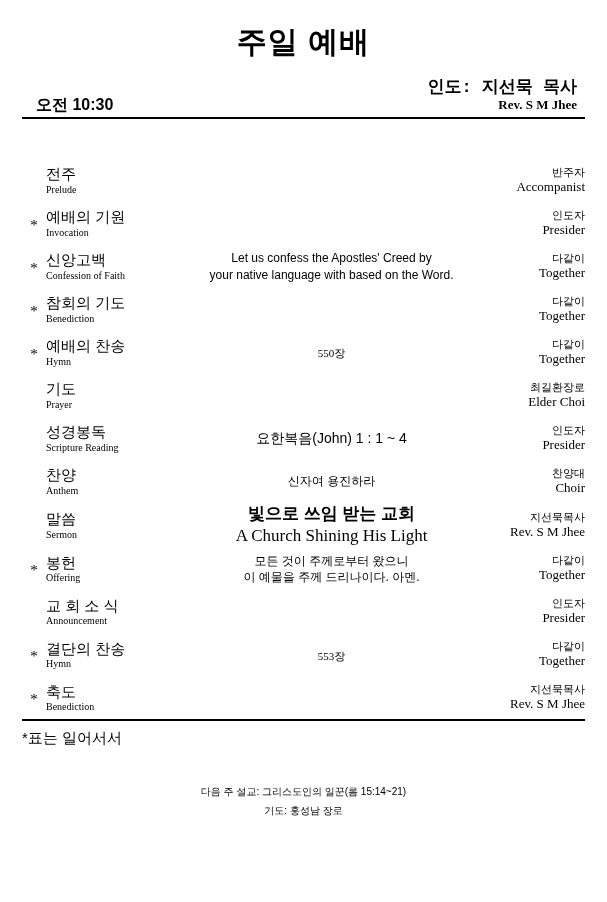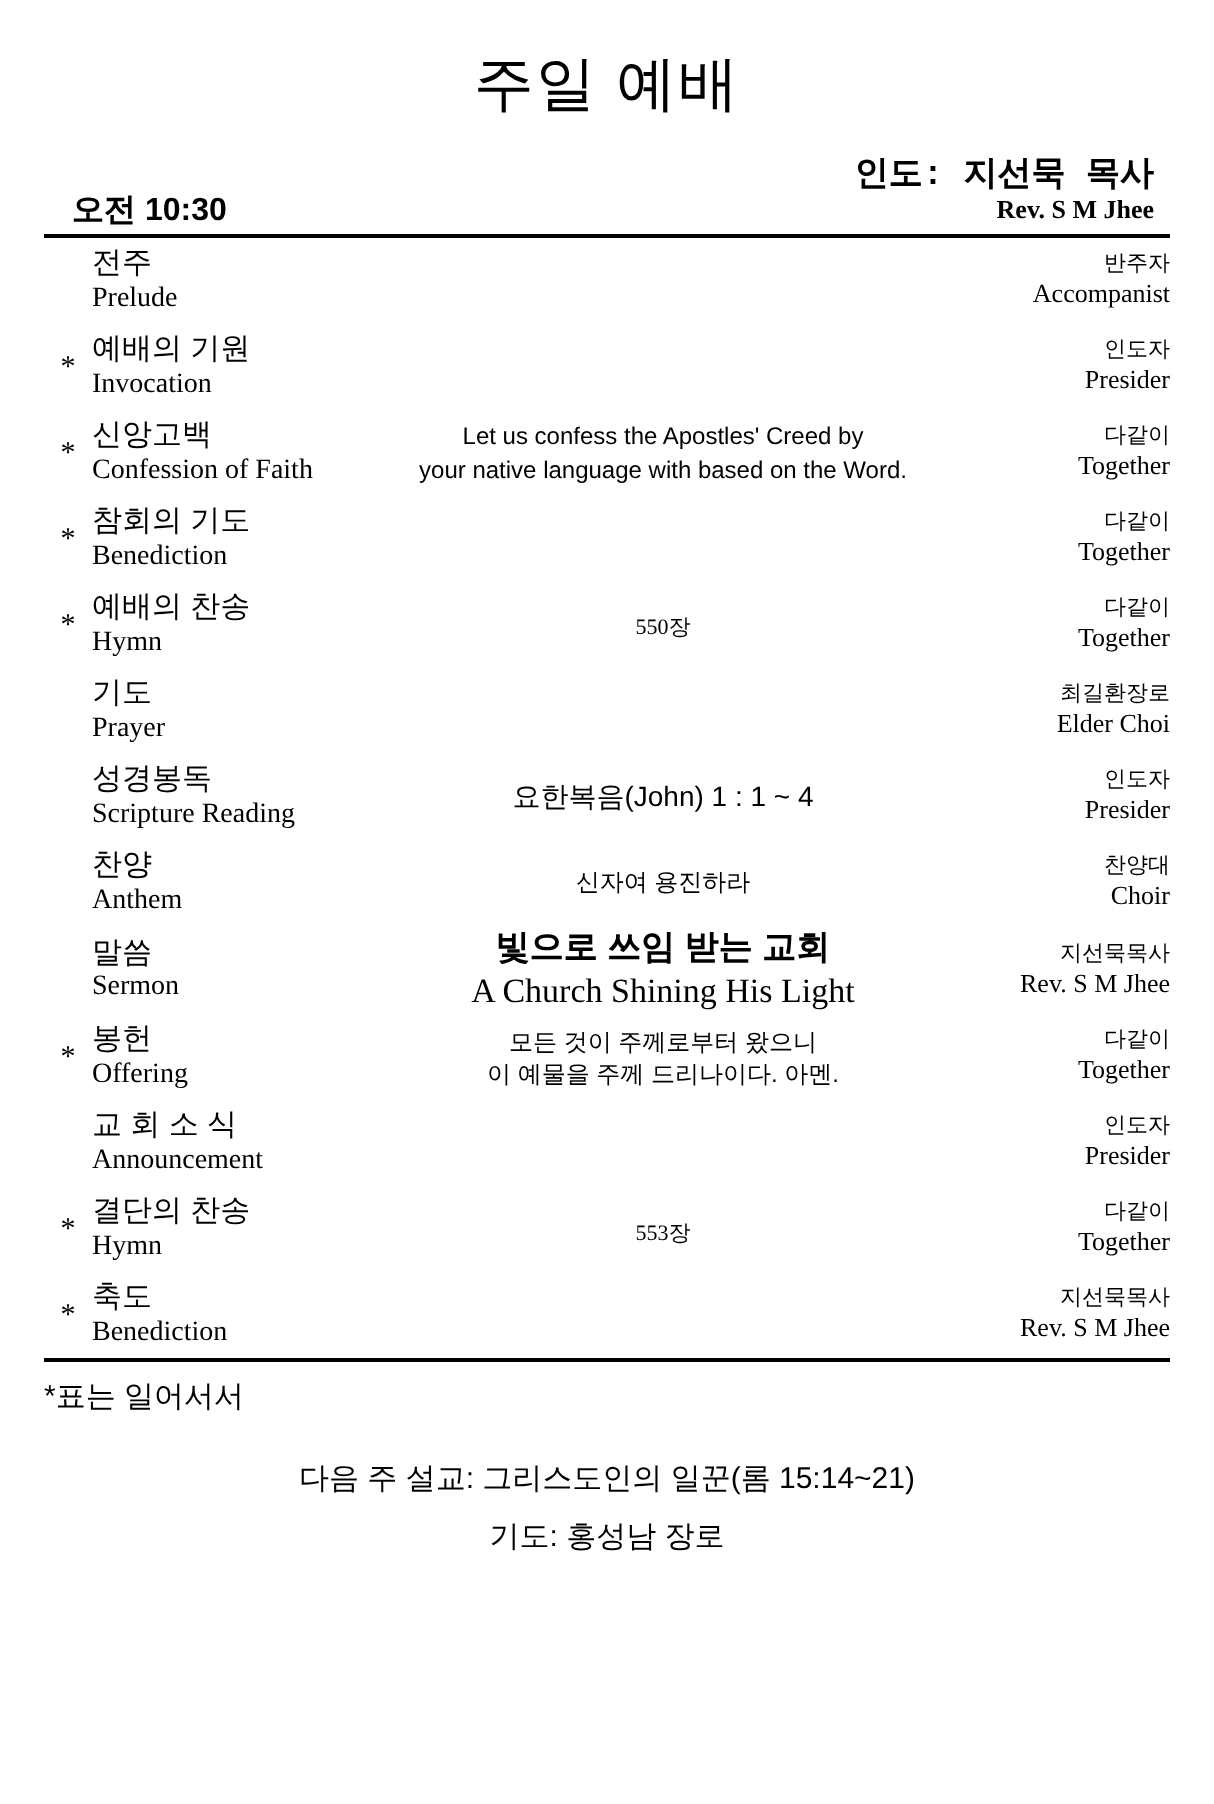--- a/index.html
+++ b/index.html
@@ -17,21 +17,21 @@
   .page {
     position: relative;
     width: 607px;
     height: 902px;
     box-sizing: border-box;
     padding: 0 22px;
   }
   .title {
     text-align: center;
     font-family: "Liberation Sans", sans-serif;
-    font-weight: normal;
+    font-weight: bold;
     font-size: 30px;
     letter-spacing: 1px;
     margin-top: 22px;
   }
   .subtitle {
     text-align: center;
     font-family: "Liberation Sans", sans-serif;
     font-weight: bold;
     font-size: 19px;
     margin-top: 16px;
@@ -73,20 +73,21 @@
     margin: 0 0 0 0;
   }
   .rule-bottom {
     border-top: 2px solid #000;
     margin-top: 0;
   }
   table.order {
     width: 100%;
     border-collapse: collapse;
     table-layout: fixed;
+    margin-top: 40px;
   }
   table.order td {
     vertical-align: middle;
     padding: 0;
   }
   .col-star { width: 24px; text-align: center; }
   .col-name { width: 150px; }
   .col-detail { }
   .col-person { width: 118px; text-align: right; padding-right: 6px; }
 
@@ -100,21 +101,21 @@
     vertical-align: middle;
   }
   .ko-line {
     font-family: "Liberation Sans", sans-serif;
     font-size: 15px;
     line-height: 1.25;
     display: block;
   }
   .en-line {
     font-family: "Liberation Serif", serif;
-    font-size: 14px;
+    font-size: 10px;
     line-height: 1.15;
     display: block;
   }
   .person .ko-line { font-size: 11px; }
   .person .en-line { font-size: 13px; }
 
   .detail {
     text-align: center;
     font-family: "Liberation Sans", sans-serif;
     font-size: 14px;
@@ -141,23 +142,23 @@
     font-size: 11px;
   }
   .note {
     text-align: left;
     font-family: "Liberation Sans", sans-serif;
     font-size: 15px;
     margin-top: 8px;
   }
   .footer {
     text-align: center;
-    margin-top: 18px;
-    font-family: "Liberation Sans", sans-serif;
-    font-size: 15px;
+    margin-top: 34px;
+    font-family: "Liberation Sans", sans-serif;
+    font-size: 10px;
     line-height: 1.9;
   }
 </style>
 </head>
 <body>
 
 <div class="page">
 
   <div class="title">주일 예배</div>
 

